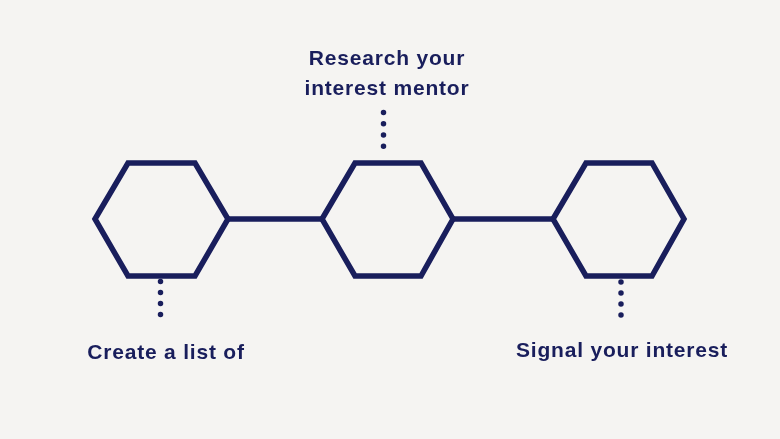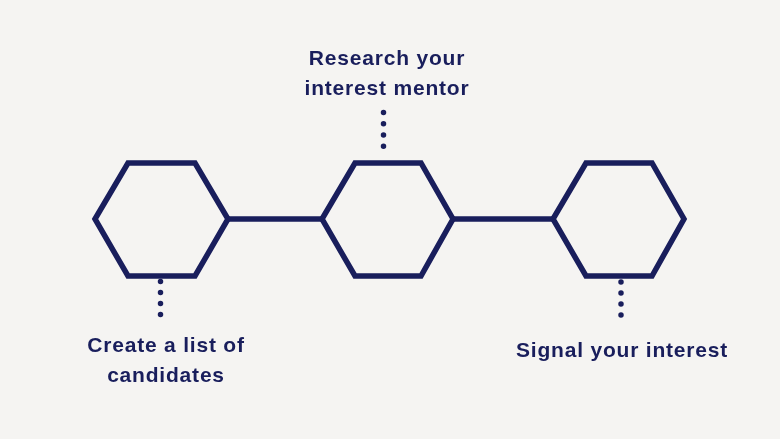--- a/index.html
+++ b/index.html
@@ -43,21 +43,21 @@
     letter-spacing: 0.8px;
     text-align: center;
   }
   .label-top {
     left: 227px;
     top: 43px;
     width: 320px;
   }
   .label-bottom-left {
     left: 36px;
-    top: 330px;
+    top: 337px;
     width: 260px;
   }
   .label-bottom-right {
     left: 472px;
     top: 335px;
     width: 300px;
   }
 </style>
 </head>
 <body>
@@ -78,20 +78,19 @@
     <line class="dotted" x1="621" y1="282" x2="621" y2="326" stroke-dasharray="0 11"></line>
   </svg>
 
   <div class="label label-top">
     <div>Research your</div>
     <div>interest mentor</div>
   </div>
 
   <div class="label label-bottom-left">
     <div>Create a list of</div>
-    <div>candidates</div>
   </div>
 
   <div class="label label-bottom-right">
     <div>Signal your interest</div>
   </div>
 
 </div>
 
 </body></html>

